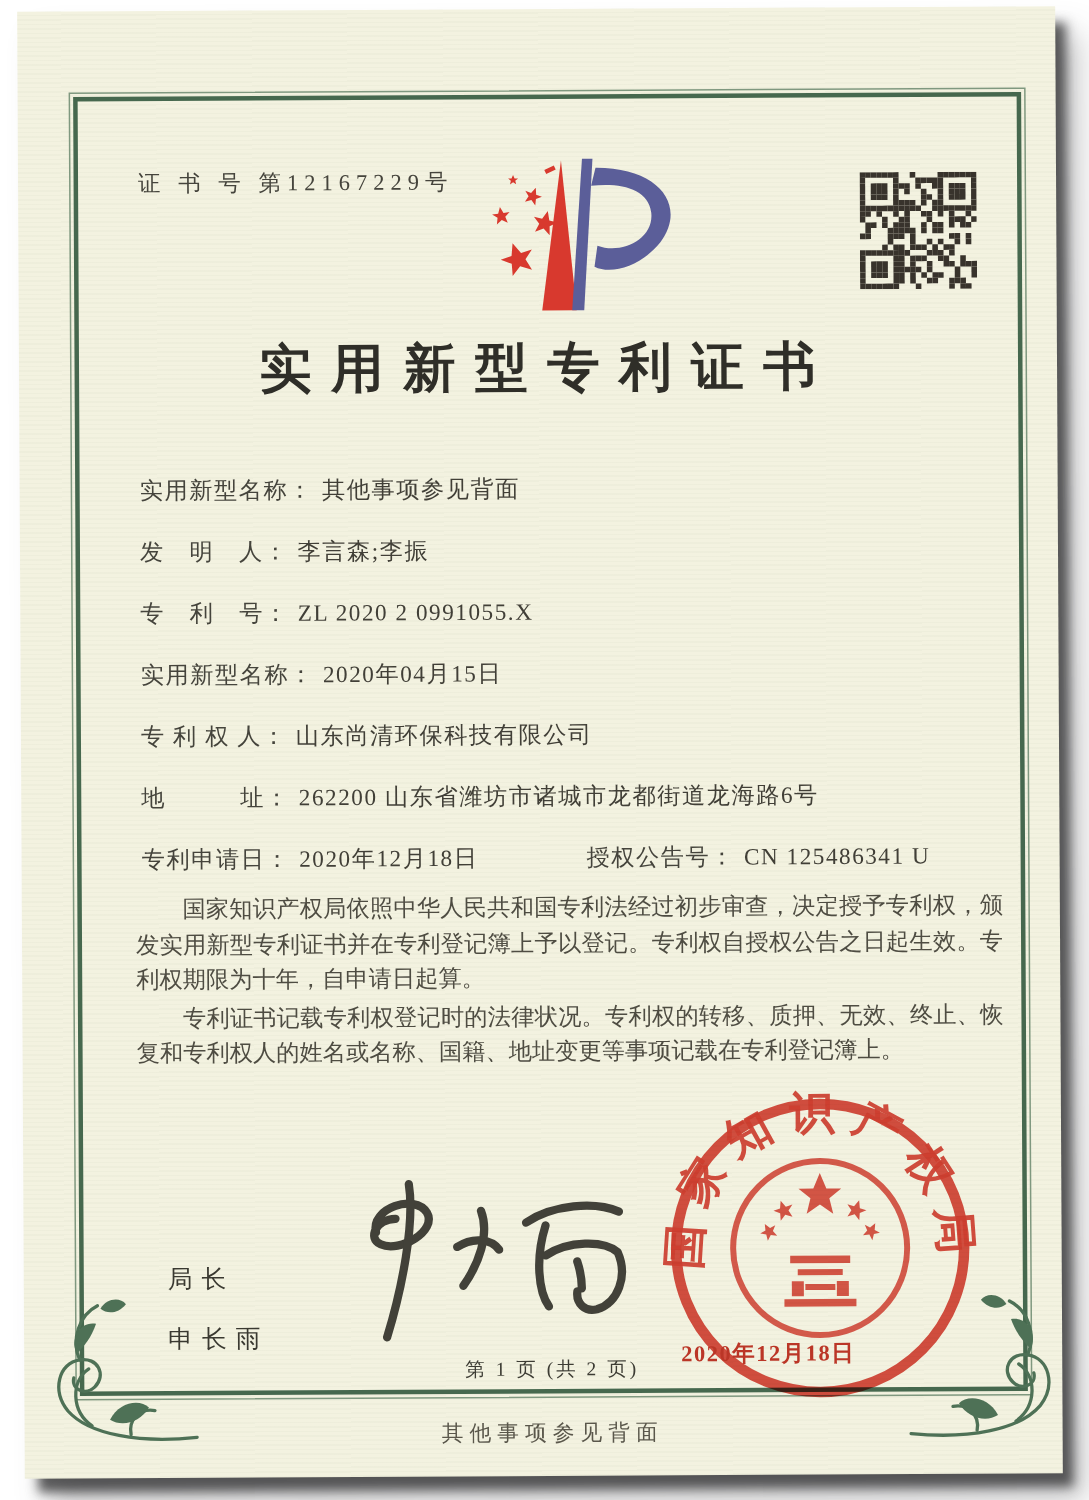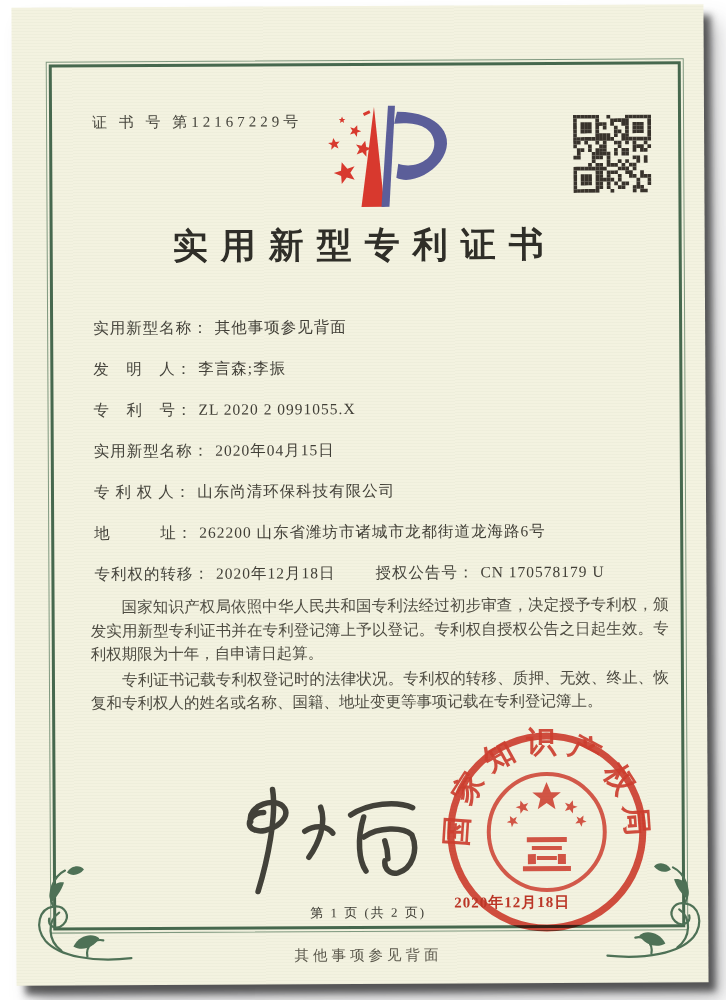--- a/index.html
+++ b/index.html
@@ -15,21 +15,21 @@
   .orn-right{right:-24px;bottom:-38px;transform:scaleX(-1);}
   .certno{position:absolute;left:80px;top:106px;font-size:15px;letter-spacing:4px;color:#45443c;}
   .logo{position:absolute;left:296px;top:98px;width:150px;height:112px;}
   .qr{position:absolute;left:561px;top:110px;width:78px;height:78px;}
   .title{position:absolute;left:34px;top:216px;width:636px;text-align:center;font-size:35px;
     font-weight:700;letter-spacing:13px;color:#2f2e28;}
   .fields{position:absolute;left:80px;top:300px;width:566px;}
   .frow{height:41px;line-height:41px;white-space:nowrap;font-size:15.5px;color:#413f37;}
   .flabel{letter-spacing:1px;color:#45443c;}
   .fvalue{margin-left:6px;letter-spacing:1px;}
-  .fpair2{margin-left:40px;}
+  .fpair2{margin-left:72px;}
   .paras{position:absolute;left:76px;top:588px;width:578px;font-size:15.5px;line-height:23.5px;
     color:#4e4c42;text-align:justify;}
   .paras p{margin:0 0 2px 0;text-indent:2em;}
   .signer{position:absolute;left:96px;top:826px;font-size:16.5px;letter-spacing:6px;color:#3a3931;line-height:40px;}
   .sig{position:absolute;left:185px;top:775px;width:235px;height:118px;}
   .seal{position:absolute;left:424px;top:720px;width:214px;height:214px;mix-blend-mode:multiply;opacity:.95;}
   .sealdate{position:absolute;left:438px;top:888px;font-size:15px;letter-spacing:1px;color:#bb3627;font-weight:600;}
   .pagefooter{position:absolute;left:34px;top:898px;width:636px;text-align:center;font-size:13px;
     letter-spacing:2px;color:#3d3c34;}
   .backnote{position:absolute;left:34px;top:940px;width:636px;text-align:center;font-size:14.5px;
@@ -335,29 +335,33 @@
     <div class="frow">
       <span class="flabel">实用新型名称：</span><span class="fvalue">2020年04月15日</span>
     </div>
     <div class="frow">
       <span class="flabel">专 利 权 人：</span><span class="fvalue">山东尚清环保科技有限公司</span>
     </div>
     <div class="frow">
       <span class="flabel">地　　　址：</span><span class="fvalue">262200 山东省潍坊市诸城市龙都街道龙海路6号</span>
     </div>
     <div class="frow">
-      <span class="flabel">专利权的转移：</span><span class="fvalue">2020年12月18日</span><span class="flabel fpair2">授权公告号：</span><span class="fvalue">CN 170578179 U</span>
+      <span class="flabel">专利申请日：</span><span class="fvalue">2020年12月18日</span><span class="flabel fpair2">授权公告号：</span><span class="fvalue">CN 125486341 U</span>
     </div>
   </div>
 
   <div class="paras">
     <p>国家知识产权局依照中华人民共和国专利法经过初步审查，决定授予专利权，颁发实用新型专利证书并在专利登记簿上予以登记。专利权自授权公告之日起生效。专利权期限为十年，自申请日起算。</p>
     <p>专利证书记载专利权登记时的法律状况。专利权的转移、质押、无效、终止、恢复和专利权人的姓名或名称、国籍、地址变更等事项记载在专利登记簿上。</p>
   </div>
 
+  <div class="signer">
+    <div>局长</div>
+    <div>申长雨</div>
+  </div>
 
   <svg class="sig" viewBox="0 0 235 118">
     <g fill="none" stroke="#2f2e27" stroke-width="5.5" stroke-linecap="round" stroke-linejoin="round" opacity="0.9">
       <path d="M50,40 C46,24 76,14 84,27 C91,39 66,54 53,48 C44,44 50,31 63,31"></path>
       <path d="M72,8 C76,34 67,78 57,110"></path>
       <path d="M120,26 C126,42 118,62 108,76"></path>
       <path d="M104,50 C115,43 127,45 132,52"></path>
       <path d="M150,34 C168,22 196,20 212,27"></path>
       <path d="M163,36 C156,58 158,80 165,90"></path>
       <path d="M163,56 C178,46 202,46 211,54 C218,70 211,88 197,92 C189,94 183,88 184,80"></path>

